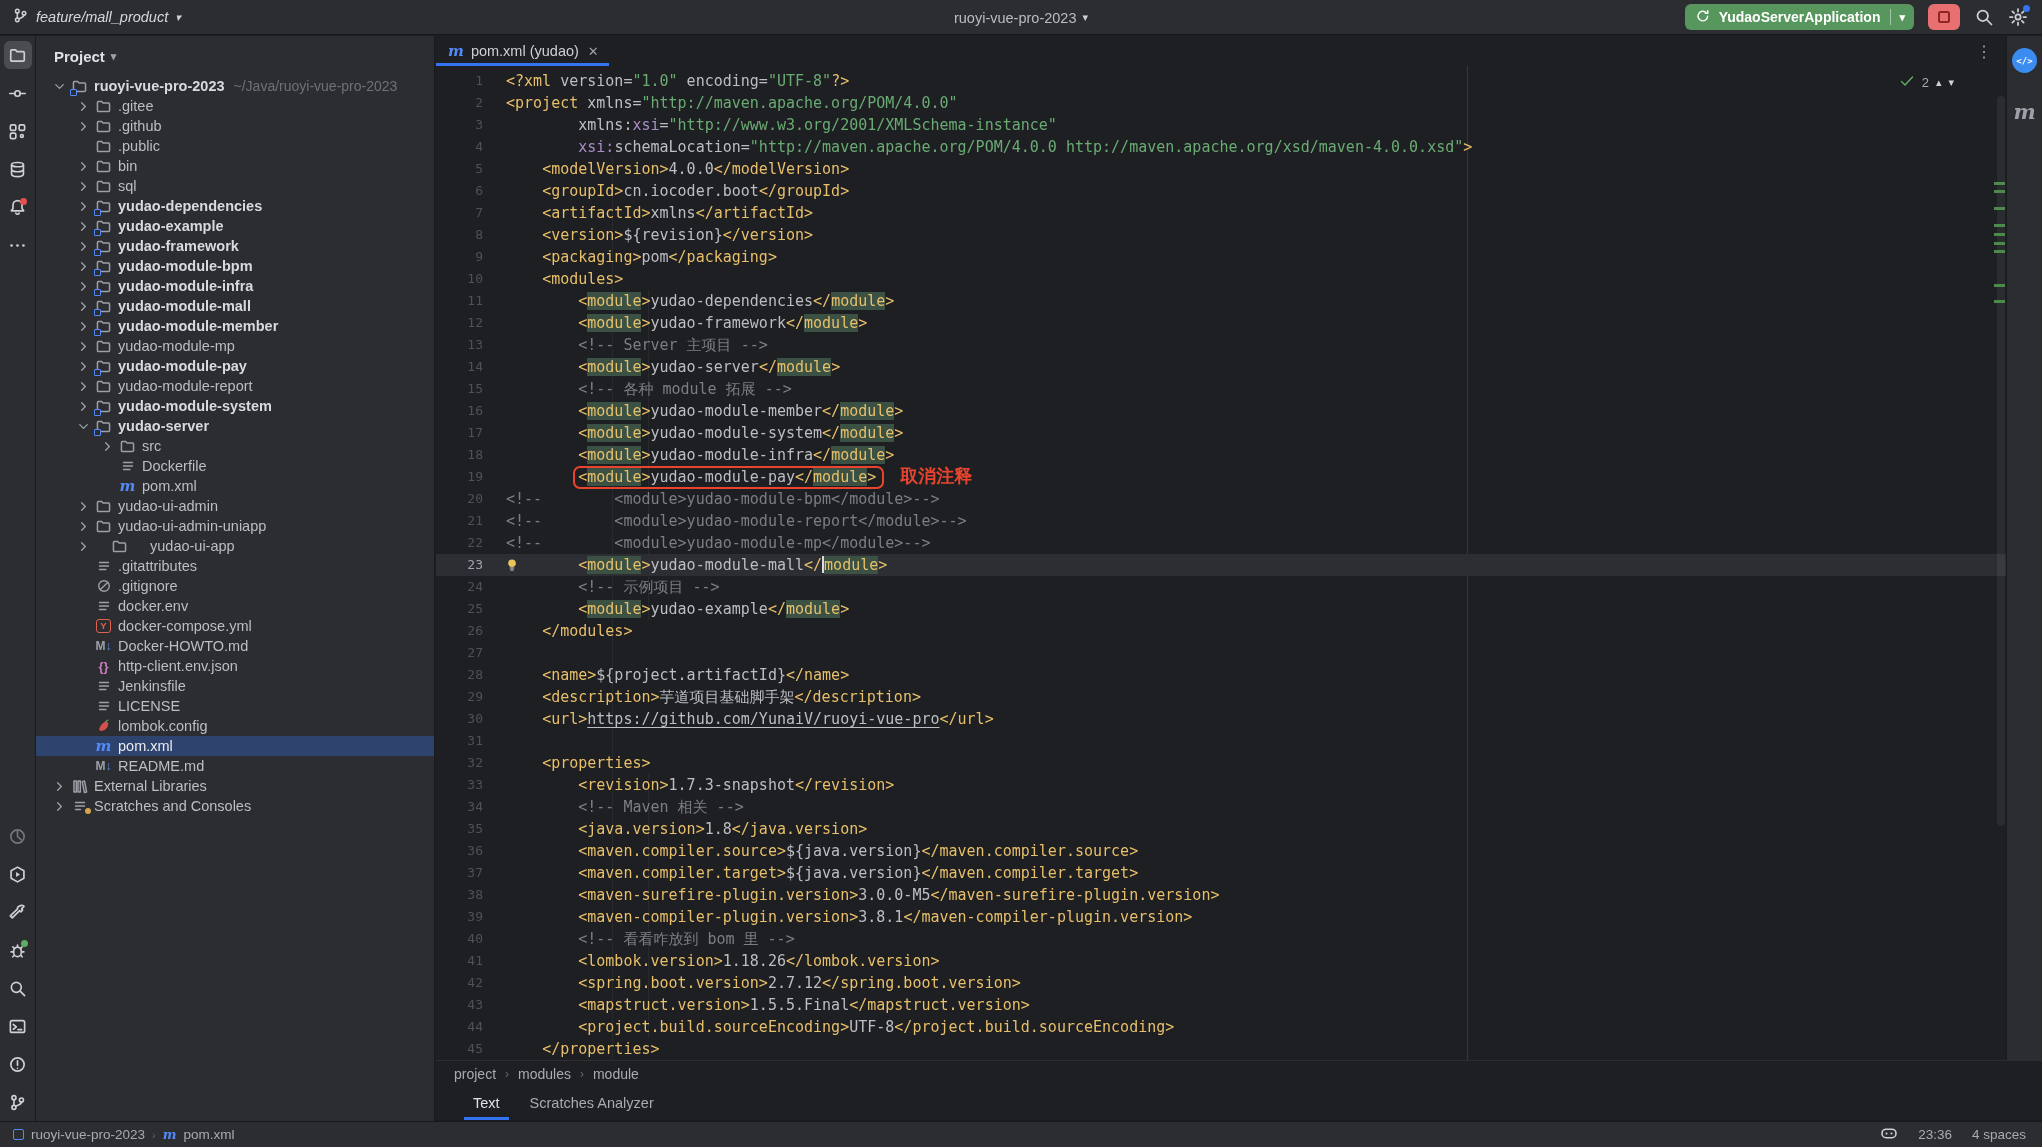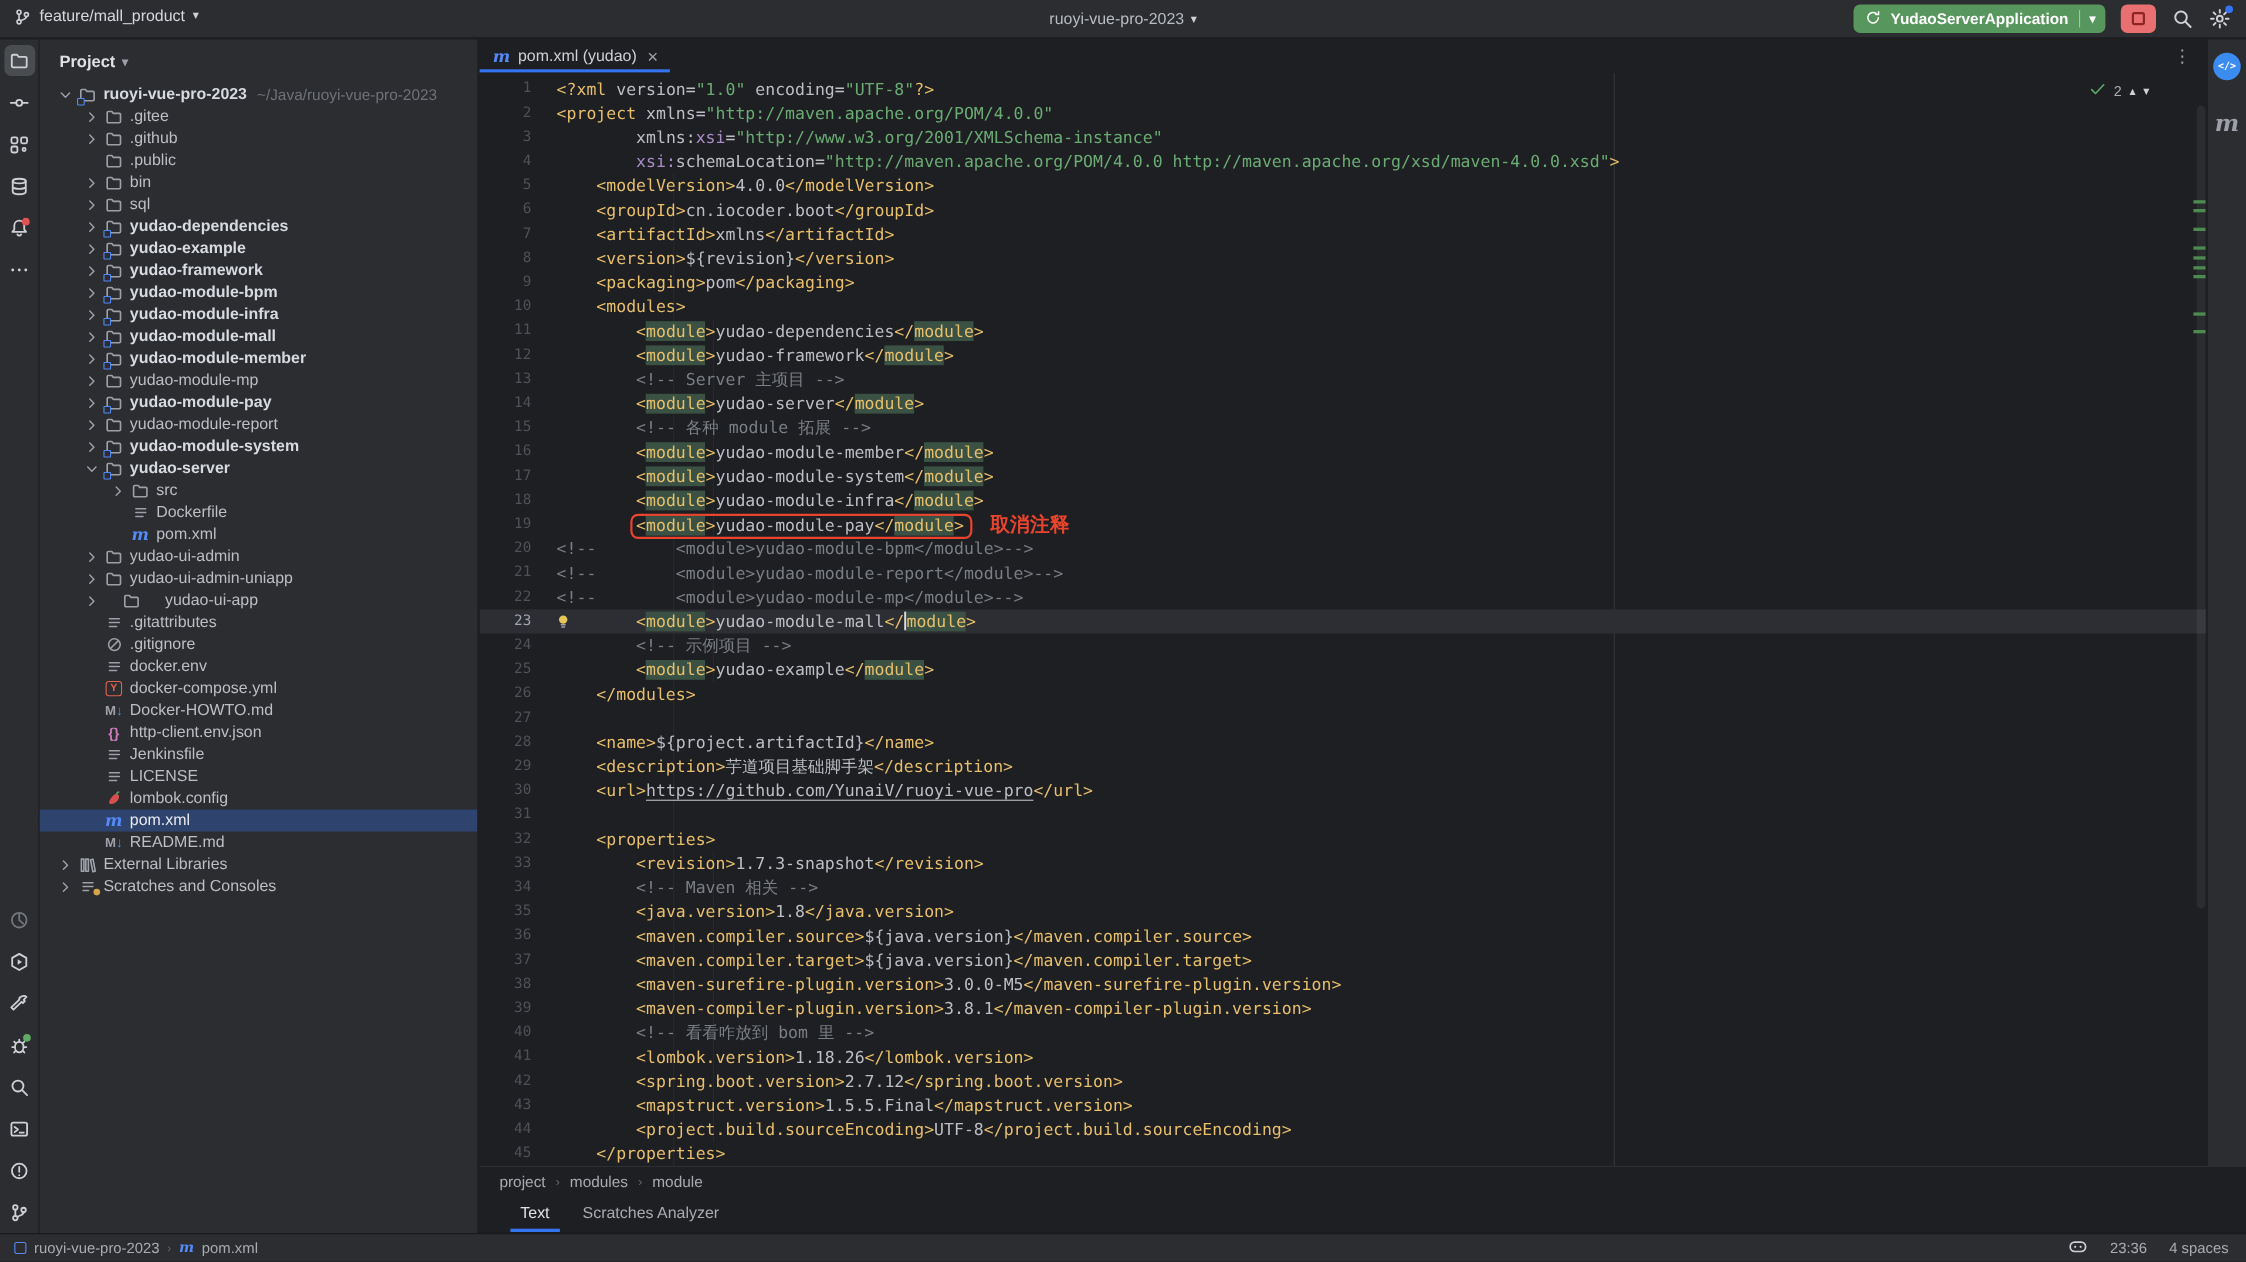--- a/index.html
+++ b/index.html
@@ -3,21 +3,21 @@
 <meta charset="utf-8">
 <style>
   * { margin:0; padding:0; box-sizing:border-box; }
   html,body { width:2042px; height:1147px; overflow:hidden; background:#1e1f22;
               font-family:"Liberation Sans", sans-serif; -webkit-font-smoothing:antialiased; }
   #app { position:relative; width:2042px; height:1147px; background:#1e1f22; }
 
   
   #topbar { position:absolute; left:0; top:0; width:2042px; height:35px; background:#2b2d30;
             border-bottom:1px solid #17181b; display:flex; align-items:center; }
-  .tb-left { display:flex; gap:7px; padding-left:12px; color:#d5d7dd; font-size:14.5px; }
+  .tb-left { display:flex; align-items:center; gap:7px; padding-left:12px; color:#d5d7dd; font-size:14.5px;font-style:italic; }
   .tb-center { position:absolute; left:0; right:0; top:0; height:35px; display:flex; align-items:center;
                justify-content:center; gap:6px; color:#b9bcc2; font-size:14.5px; pointer-events:none; }
   .tb-right { margin-left:auto; display:flex; align-items:center; gap:14px; padding-right:14px; }
   .run-pill { display:flex; align-items:center; gap:8px; height:26px; padding:0 9px 0 10px;
               background:#57965c; border-radius:6px; color:#fff; font-size:14px; font-weight:600; }
   .run-sep { width:1px; height:16px; background:rgba(255,255,255,.45); margin-left:2px; }
   .stop-btn { width:32px; height:26px; background:#e87070; border-radius:6px; display:flex;
               align-items:center; justify-content:center; }
   .stop-glyph { width:12px; height:12px; border:2.6px solid #8f2424; border-radius:2.5px; }
   .dotwrap { position:relative; display:inline-flex; }
@@ -69,21 +69,21 @@
   .codetext { font-family:"DejaVu Sans Mono", monospace; font-size:15px; line-height:22px;
               white-space:pre; padding-left:8px; }
   .tk-t { color:#e8bf6a; } .tk-a { color:#bcbec4; } .tk-n { color:#a98cc9; }
   .tk-s { color:#6aab73; } .tk-c { color:#7a7e85; } .tk-x { color:#bcbec4; }
   .tk-u { color:#bcbec4; text-decoration:underline; text-underline-offset:3px; }
   .tk-hl { color:#e8bf6a; background:#3a5144; }
   .caret { display:inline-block; width:0; border-left:2px solid #d8dade; height:17px;
            vertical-align:-3px; }
   .redbox { border:2.5px solid #e8442e; border-radius:7px; padding:0 6px 1px 3px; margin-left:-5px; }
   .anno { color:#e8442e; font-weight:700; font-size:18px; margin-left:16px;
-          font-family:Liberation Serif, serif; }
+          font-family:Liberation Mono, monospace; }
   .bulb { position:absolute; left:68px; top:3px; }
   .vguide { position:absolute; width:0; border-left:1px solid rgba(255,255,255,.05); }
   #marginline { position:absolute; left:1031px; top:0; bottom:0; width:1px; background:#34363a; }
   #inspect { position:absolute; top:7px; right:52px; display:flex; align-items:center; gap:7px;
              color:#a8abb0; font-size:13px; }
   .scrollthumb { position:absolute; right:1px; top:30px; width:8px; height:730px;
                  background:rgba(255,255,255,.06); border-radius:4px; }
   .stripe { position:absolute; right:1px; width:11px; height:3px; background:#4d8a51; }
 
   

